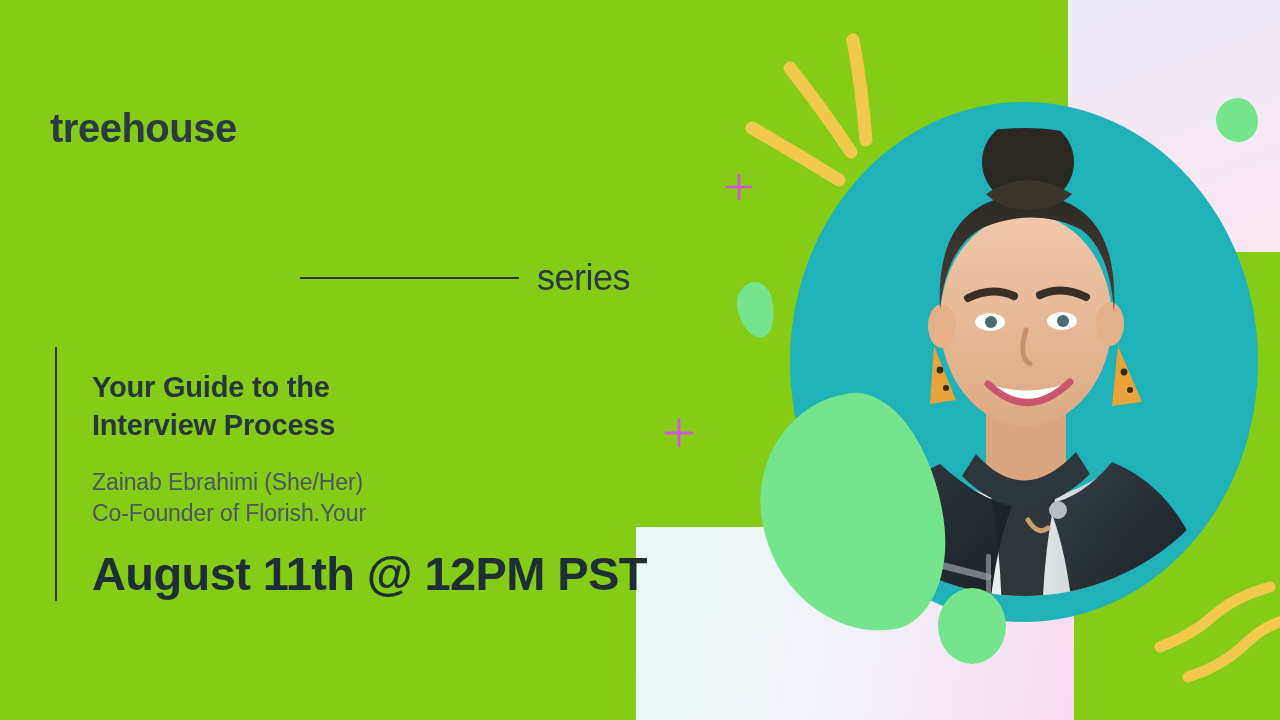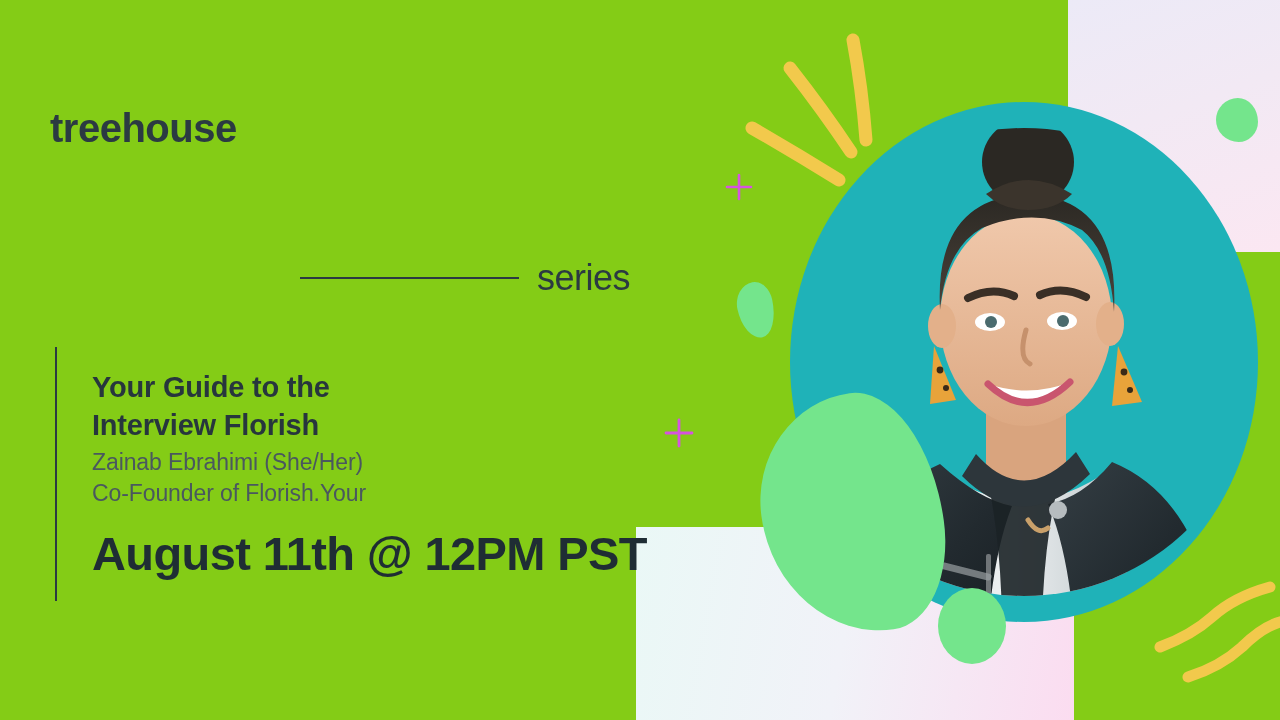--- a/index.html
+++ b/index.html
@@ -174,21 +174,21 @@
   .talk-title {
     font-size: 29px;
     font-weight: 600;
     line-height: 1.32;
     color: #27363d;
     letter-spacing: -0.2px;
     margin: 0;
     white-space: pre-line;
   }
   .speaker-name {
-    margin-top: 2px;
+    margin-top: 22px;
     font-size: 23px;
     font-weight: 400;
     line-height: 1.38;
     color: #4a585f;
     letter-spacing: -0.1px;
   }
   .speaker-role {
     font-size: 23px;
     font-weight: 400;
     line-height: 1.38;
@@ -332,20 +332,20 @@
 
     <div class="series-row">
       <span class="series-rule"></span>
       <span class="series-label">series</span>
     </div>
 
     <div class="rule-vertical"></div>
 
     <div class="info-block">
       <div class="talk-title">Your Guide to the
-Interview Florish</div>
+Interview Process</div>
       <div class="speaker-name">Zainab Ebrahimi (She/Her)</div>
       <div class="speaker-role">Co-Founder of Florish.Your</div>
       <div class="datetime">August 11th @ 12PM PST</div>
     </div>
 
   </div>
 </div>
 
 </body></html>

